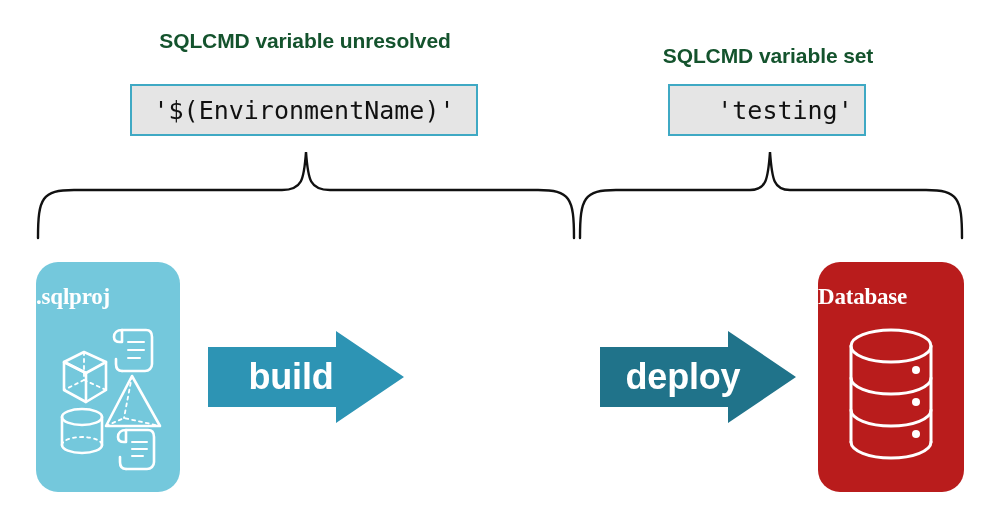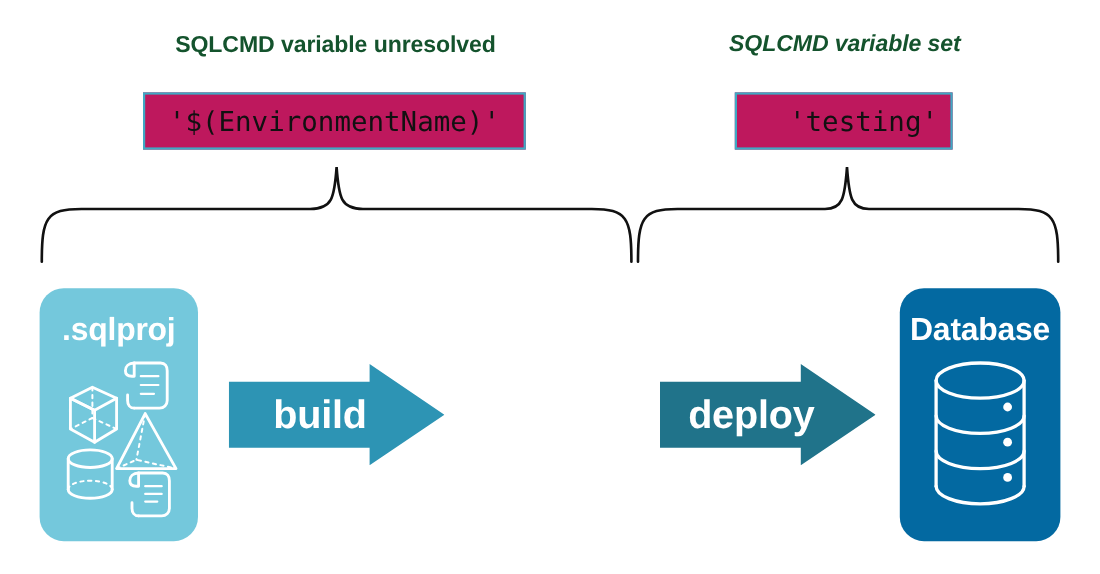--- a/index.html
+++ b/index.html
@@ -28,28 +28,28 @@
     position: absolute;
     font-family: "Liberation Sans", sans-serif;
     font-weight: bold;
     font-size: 21px;
     color: #14532d;
     letter-spacing: -0.1px;
     text-align: center;
     white-space: nowrap;
   }
   #title-left  { left: 0px;   top: 29px; width: 610px; }
-  #title-right { left: 580px; top: 28px; width: 376px; font-style: italic; }
+  #title-right { left: 580px; top: 44px; width: 376px; }
 
   
   .code-box {
     position: absolute;
     box-sizing: border-box;
     border: 2px solid #3FA9C4;
-    background: #be185d;
+    background: #e5e5e5;
     display: flex;
     align-items: center;
     justify-content: center;
     font-family: "DejaVu Sans Mono", monospace;
     font-size: 25px;
     color: #111111;
     letter-spacing: 0px;
     white-space: nowrap;
   }
   #code-left  { left: 130px; top: 84px;  width: 348px; height: 52px; }
@@ -64,40 +64,40 @@
   .stage-box {
     position: absolute;
     border-radius: 22px;
     box-sizing: border-box;
   }
   .stage-label {
     position: absolute;
     left: 0;
     right: 0;
     top: 22px;
-    text-align: center;
-    font-family: Liberation Sans, sans-serif;
+    text-align: left;
+    font-family: Liberation Serif, serif;
     font-weight: bold;
-    font-size: 29px;
+    font-size: 23px;
     color: #ffffff;
     letter-spacing: -0.2px;
     white-space: nowrap;
   }
   .stage-art {
     position: absolute;
     left: 0;
     right: 0;
     top: 52px;
     bottom: 8px;
   }
   .stage-art svg { display: block; width: 100%; height: 100%; }
 
   #box-sqlproj  { left: 36px;  top: 262px; width: 144px; height: 230px; background: #74C8DC; }
   #box-dacpac   { left: 428px; top: 262px; width: 144px; height: 230px; background: #2D94B4; }
-  #box-database { left: 818px; top: 262px; width: 146px; height: 230px; background: #0369a1; }
+  #box-database { left: 818px; top: 262px; width: 146px; height: 230px; background: #b91c1c; }
 
   
   .arrow {
     position: absolute;
     width: 196px;
     height: 92px;
   }
   .arrow svg { display: block; width: 100%; height: 100%; }
   .arrow-label {
     position: absolute;

